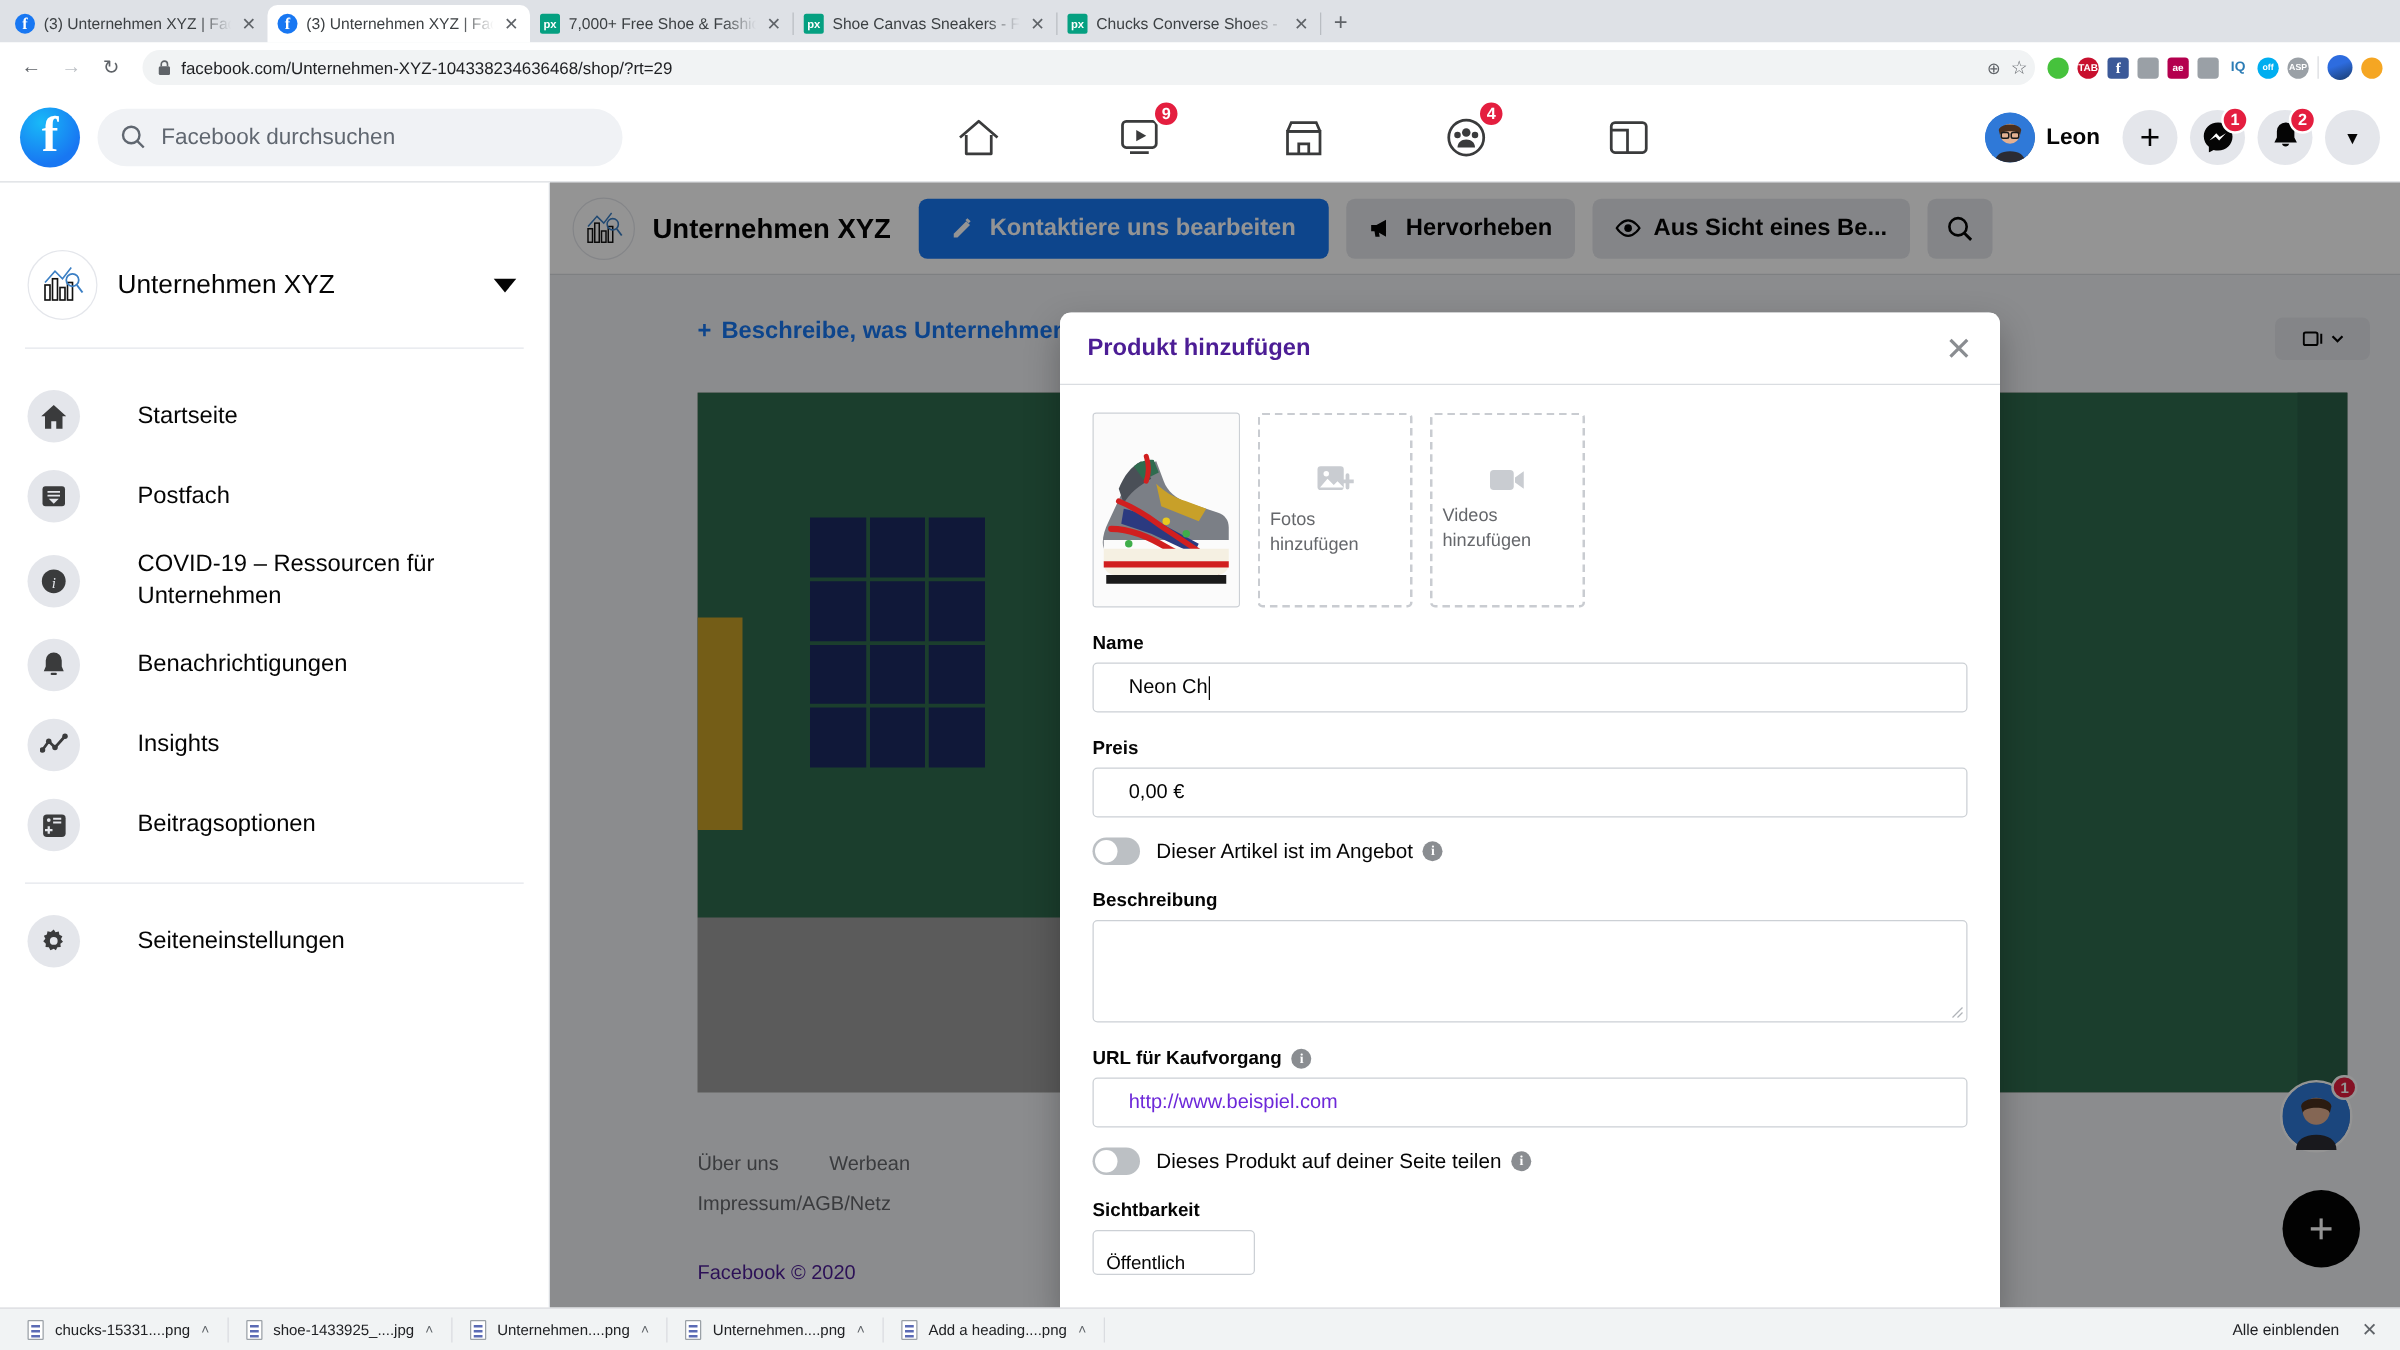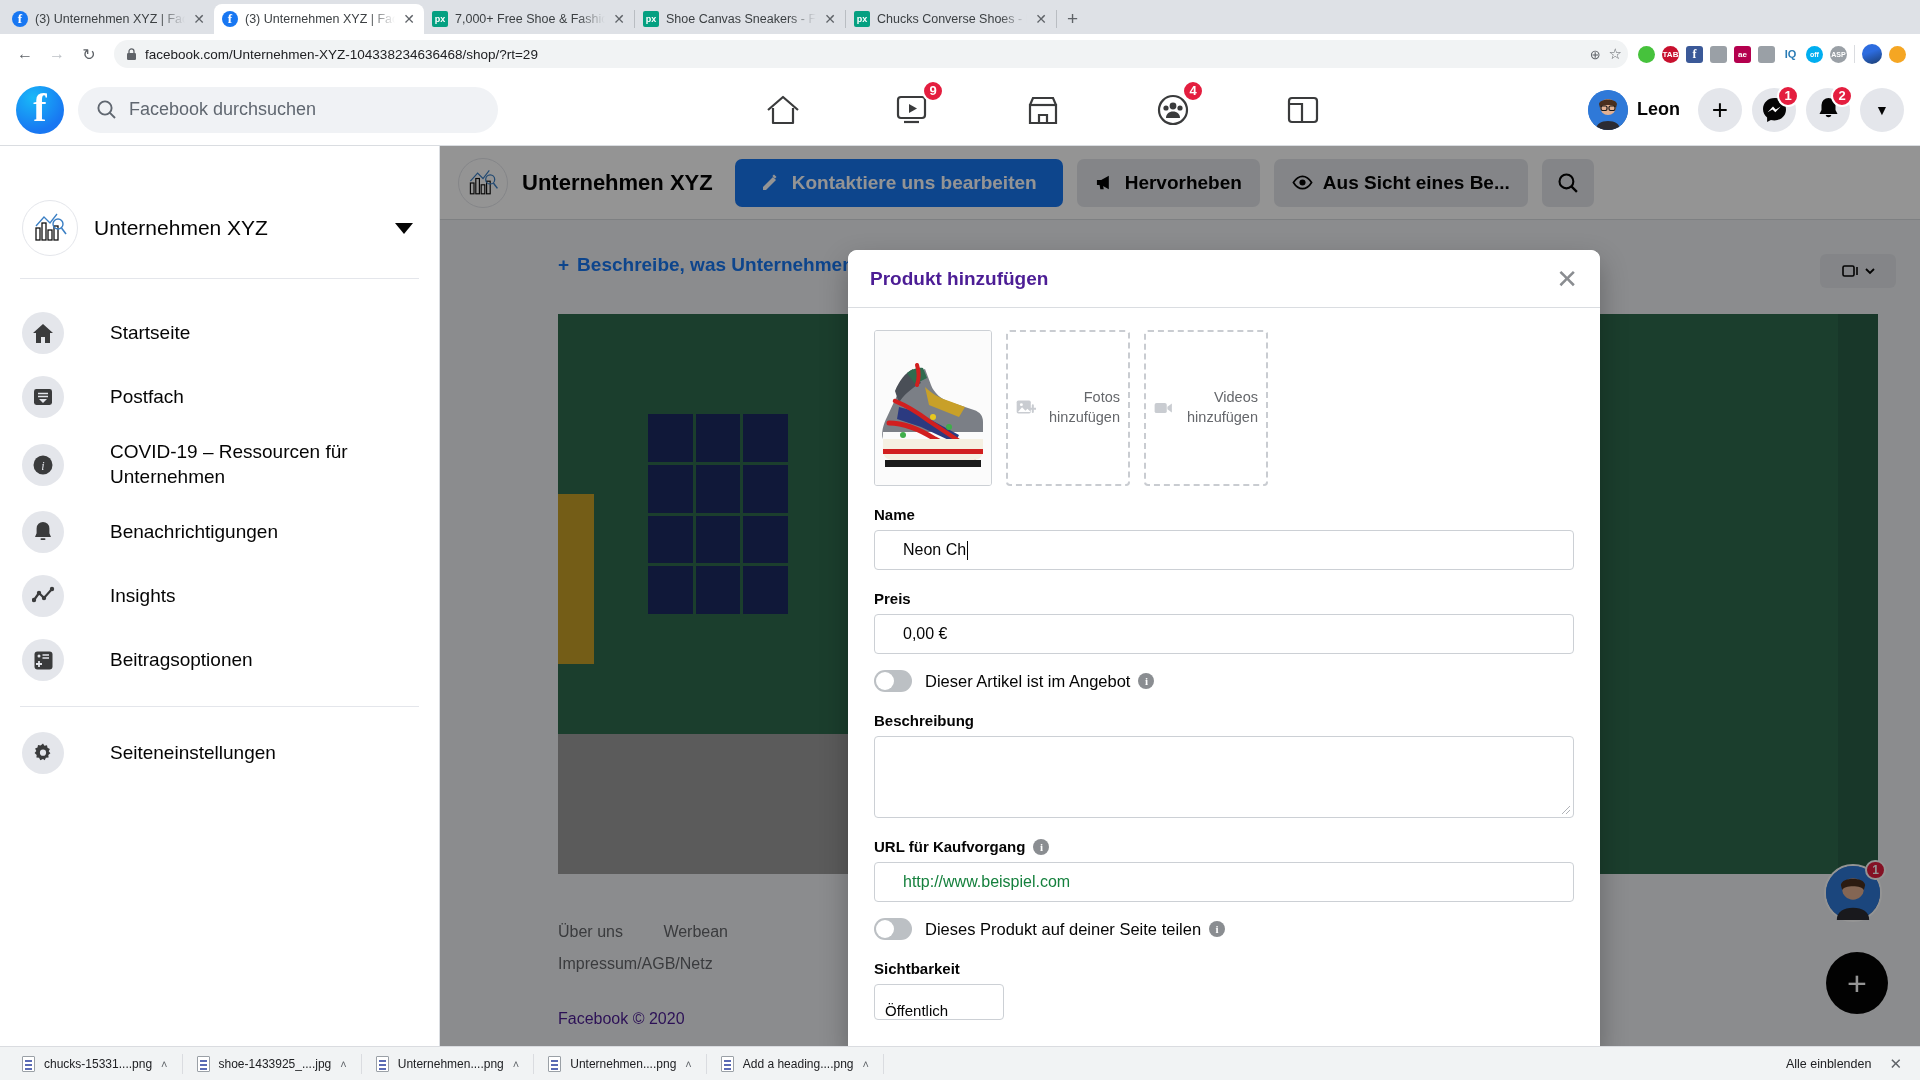--- a/index.html
+++ b/index.html
@@ -174,29 +174,29 @@
   }
   .modal-head { height: 58px; border-bottom: 1px solid #dadde1; display: flex;
     align-items: center; padding: 0 22px; background: #fff; }
   .modal-title { flex: 1; font-size: 19px; font-weight: bold; color: #4c1d95; }
   .modal-x { font-size: 26px; color: #8a8d91; line-height: 1; }
   .modal-body { padding: 22px 26px 0 26px; }
   .media-row { display: flex; gap: 14px; }
   .thumb { width: 118px; height: 156px; border: 1px solid #ccd0d5; border-radius: 3px;
     overflow: hidden; position: relative; background: #fff; flex: 0 0 auto; }
   .dropzone { width: 124px; height: 156px; border: 2px dashed #c9ccd1; border-radius: 4px;
-    display: flex; flex-direction: row; align-items: center; justify-content: center;
-    gap: 9px; color: #65676b; font-size: 14.5px; text-align: right; padding: 0 8px;
+    display: flex; flex-direction: column; align-items: center; justify-content: center;
+    gap: 9px; color: #65676b; font-size: 14.5px; text-align: left; padding: 0 8px;
     line-height: 1.35; }
   .f-label { font-size: 15px; font-weight: bold; color: #050505; margin: 20px 0 7px 0;
     display: flex; align-items: center; gap: 8px; }
   .f-input { width: 100%; height: 40px; border: 1px solid #ccd0d5; border-radius: 4px;
     padding: 0 28px; font-size: 16px; color: #050505; display: flex; align-items: center;
     background: #fff; font-family: "Liberation Sans", sans-serif; }
-  .f-input.ph { color: #15803d; }
+  .f-input.ph { color: #6d28d9; }
   .caret-bar { display:inline-block; width:1px; height:19px; background:#050505;
     margin-left:1px; vertical-align:-4px; }
   .f-textarea { width: 100%; height: 82px; border: 1px solid #ccd0d5; border-radius: 4px;
     position: relative; background: #fff; }
   .resize-grip { position: absolute; right: 2px; bottom: 2px; width: 10px; height: 10px; }
   .switch-row { display: flex; align-items: center; gap: 13px; margin: 16px 0 0 0; }
   .switch { width: 38px; height: 22px; border-radius: 11px; background: #bcc0c4;
     position: relative; flex: 0 0 auto; }
   .switch::after { content: ""; position: absolute; left: 2px; top: 2px;
     width: 18px; height: 18px; border-radius: 50%; background: #fff; }

